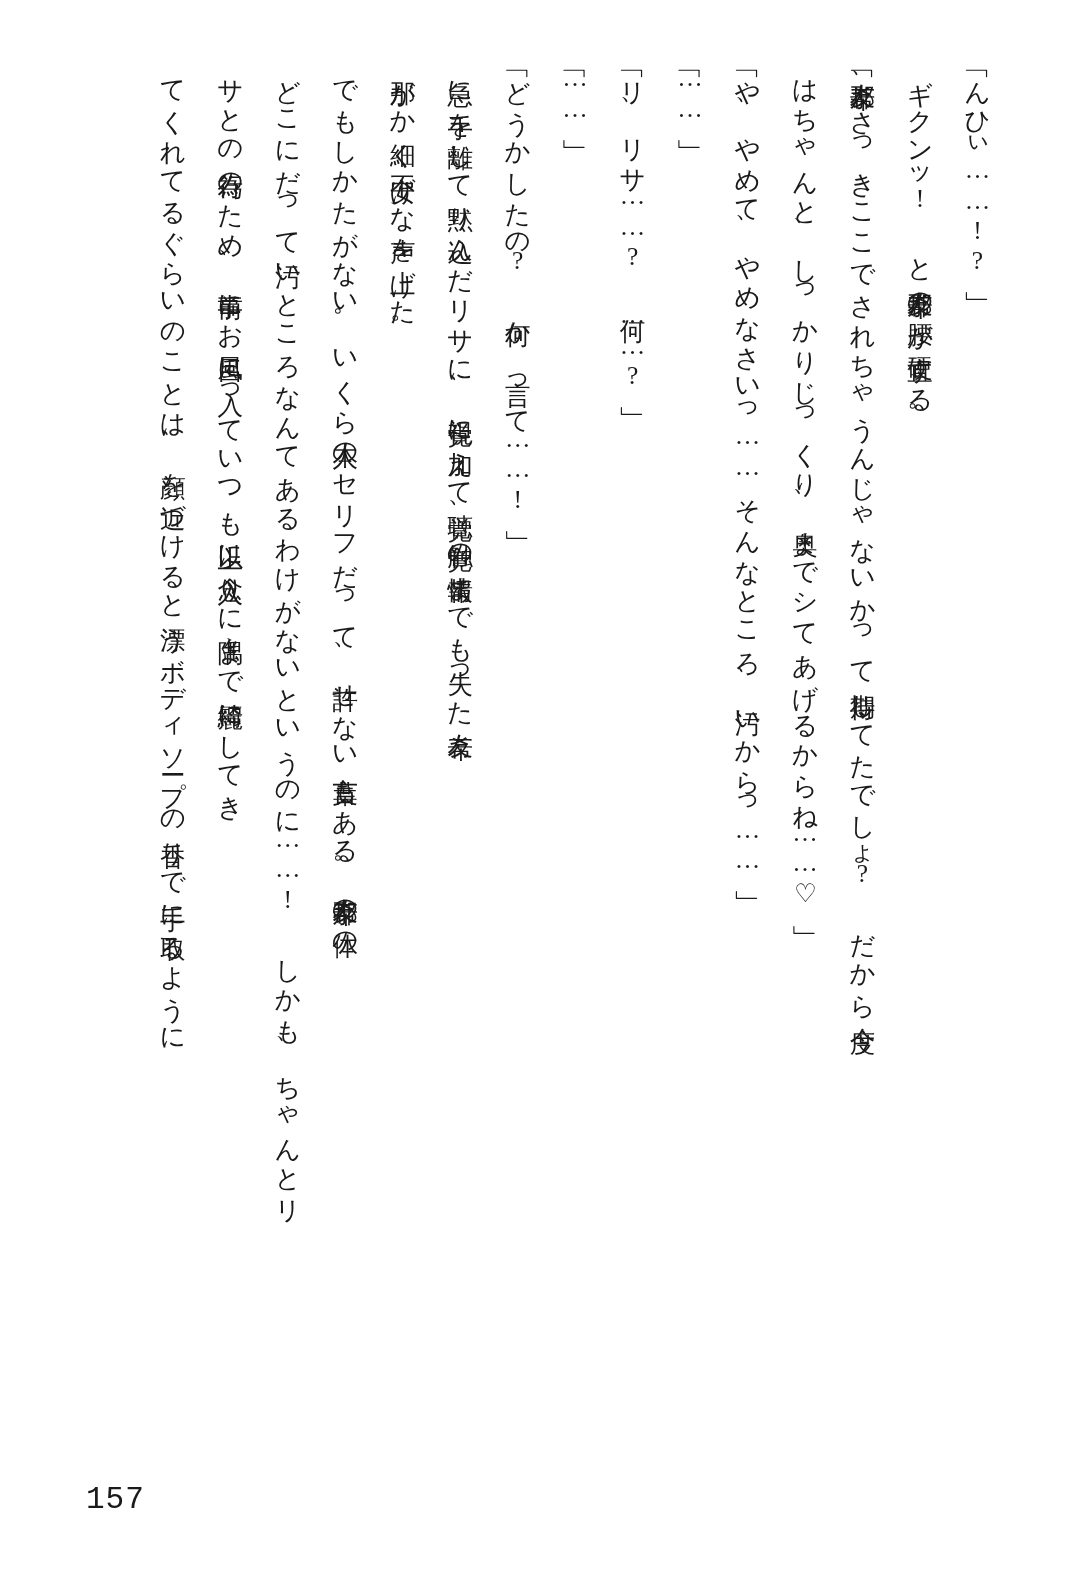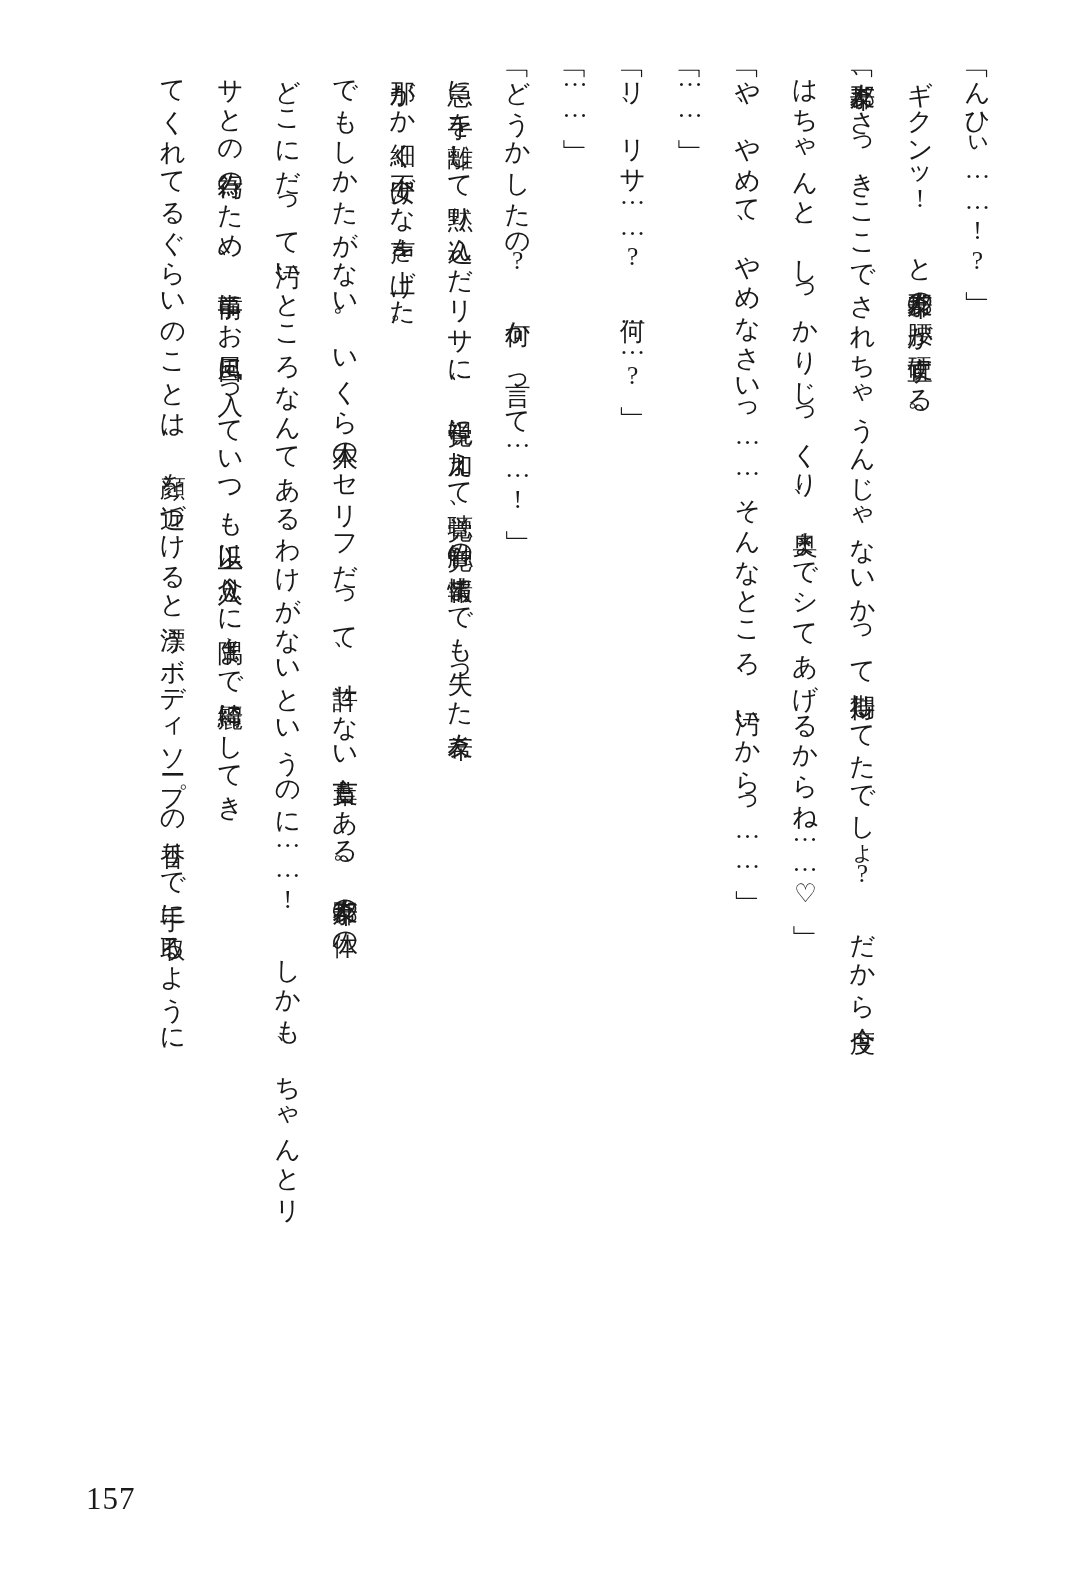--- a/index.html
+++ b/index.html
@@ -38,21 +38,21 @@
     text-orientation: upright;
     height: 100%;
     white-space: nowrap;
     margin-left: 7px;
   }
   .page-number {
     position: absolute;
     left: 86px;
     bottom: 74px;
     font-size: 31px;
-    font-family: Liberation Serif, serif;
+    font-family: Liberation Mono, monospace;
     color: #1a1a1a;
     letter-spacing: 1px;
     margin-top: 23px;
   }
 </style>
 </head>
 <body>
 
 <div class="page">
 

